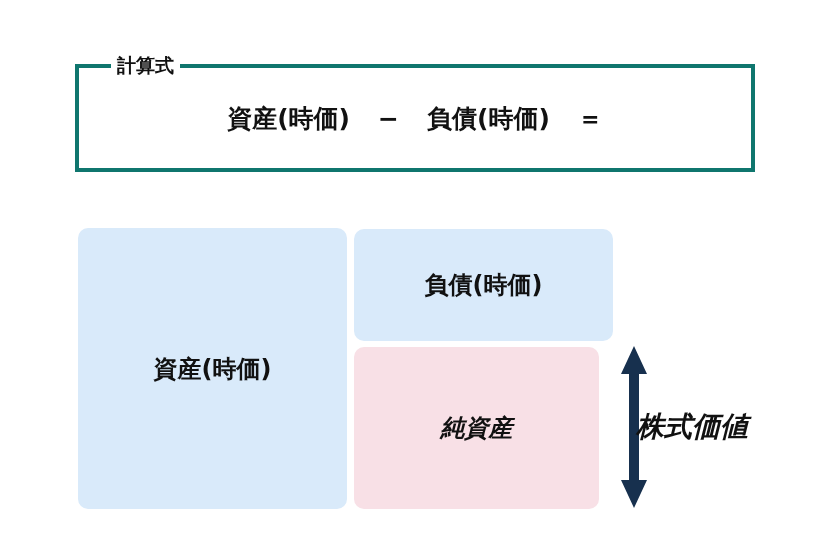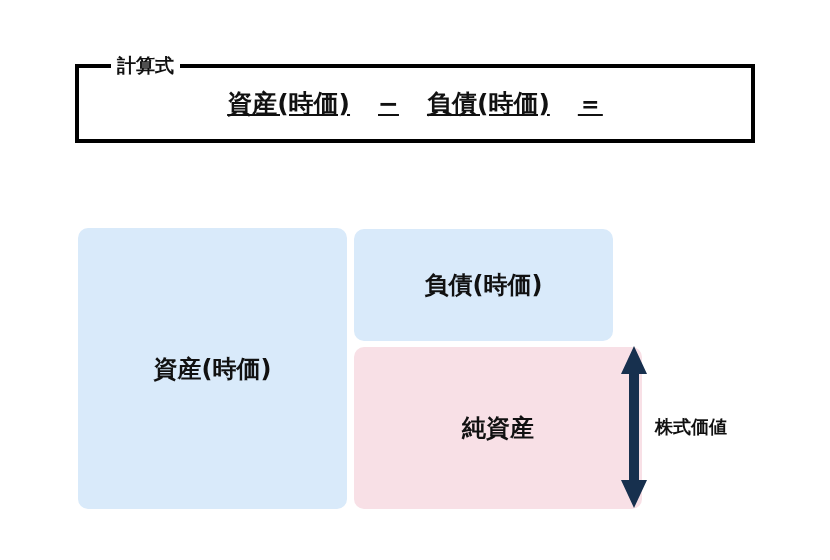--- a/index.html
+++ b/index.html
@@ -16,24 +16,23 @@
     height: 560px;
     background: #ffffff;
   }
 
   
   .formula-box {
     position: absolute;
     left: 75px;
     top: 64px;
     width: 680px;
-    height: 79px;
-    border: 4px solid #000000;
+    height: 108px;
+    border: 4px solid #0f766e;
     background: #ffffff;
-    text-decoration: underline;
   }
   .formula-legend {
     position: absolute;
     top: -15px;
     left: 32px;
     background: #ffffff;
     padding: 0 6px;
     font-size: 19px;
     font-weight: bold;
     line-height: 24px;
@@ -74,45 +73,47 @@
   .liabilities-box {
     left: 354px;
     top: 229px;
     width: 259px;
     height: 112px;
     background: #d9eafa;
   }
   .net-assets-box {
     left: 354px;
     top: 347px;
-    width: 288px;
+    width: 245px;
     height: 162px;
     background: #f8e0e6;
+    font-style: italic;
   }
 
   
   .stock-arrow {
     position: absolute;
     left: 621px;
     top: 346px;
     width: 26px;
     height: 162px;
     color: #17304e;
   }
   .stock-arrow svg { display: block; width: 100%; height: 100%; }
   .stock-value-label {
     position: absolute;
-    left: 655px;
+    left: 636px;
     top: 346px;
     height: 162px;
     display: flex;
     align-items: center;
-    font-size: 18px;
+    font-size: 28px;
     font-weight: bold;
     white-space: nowrap;
+    font-style: italic;
   }
 </style>
 </head>
 <body>
 
 <div class="canvas">
 
   <div class="formula-box">
     <span class="formula-legend">計算式</span>
     <div class="formula-row">

